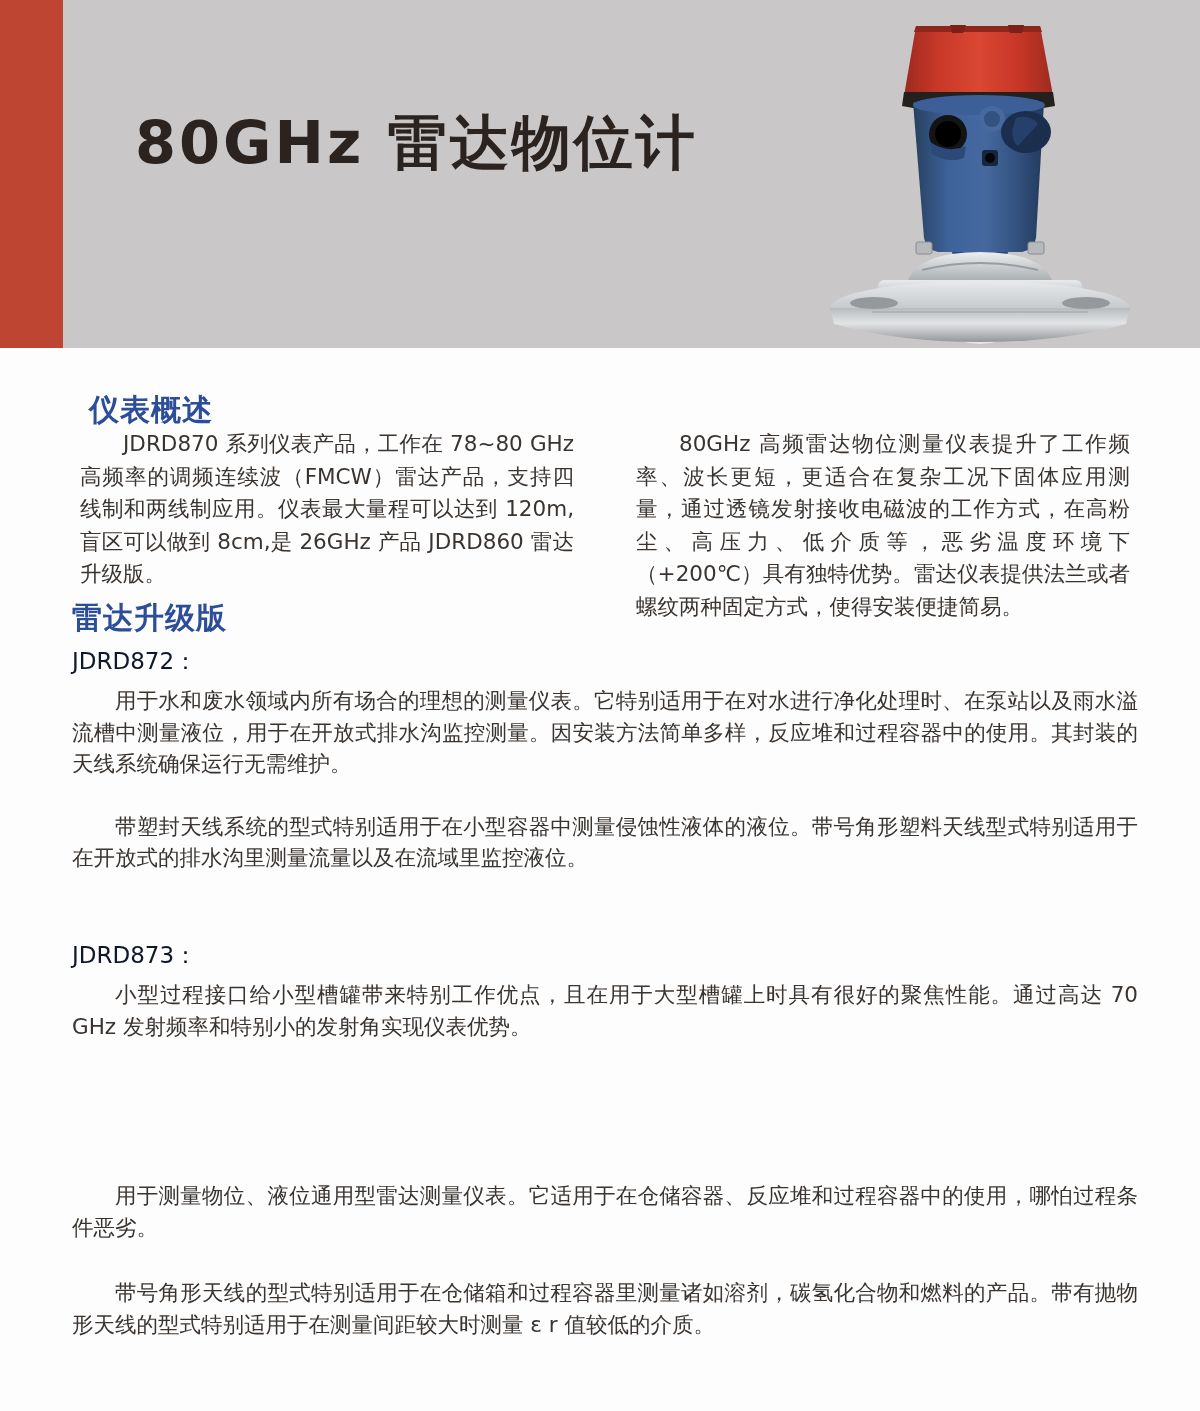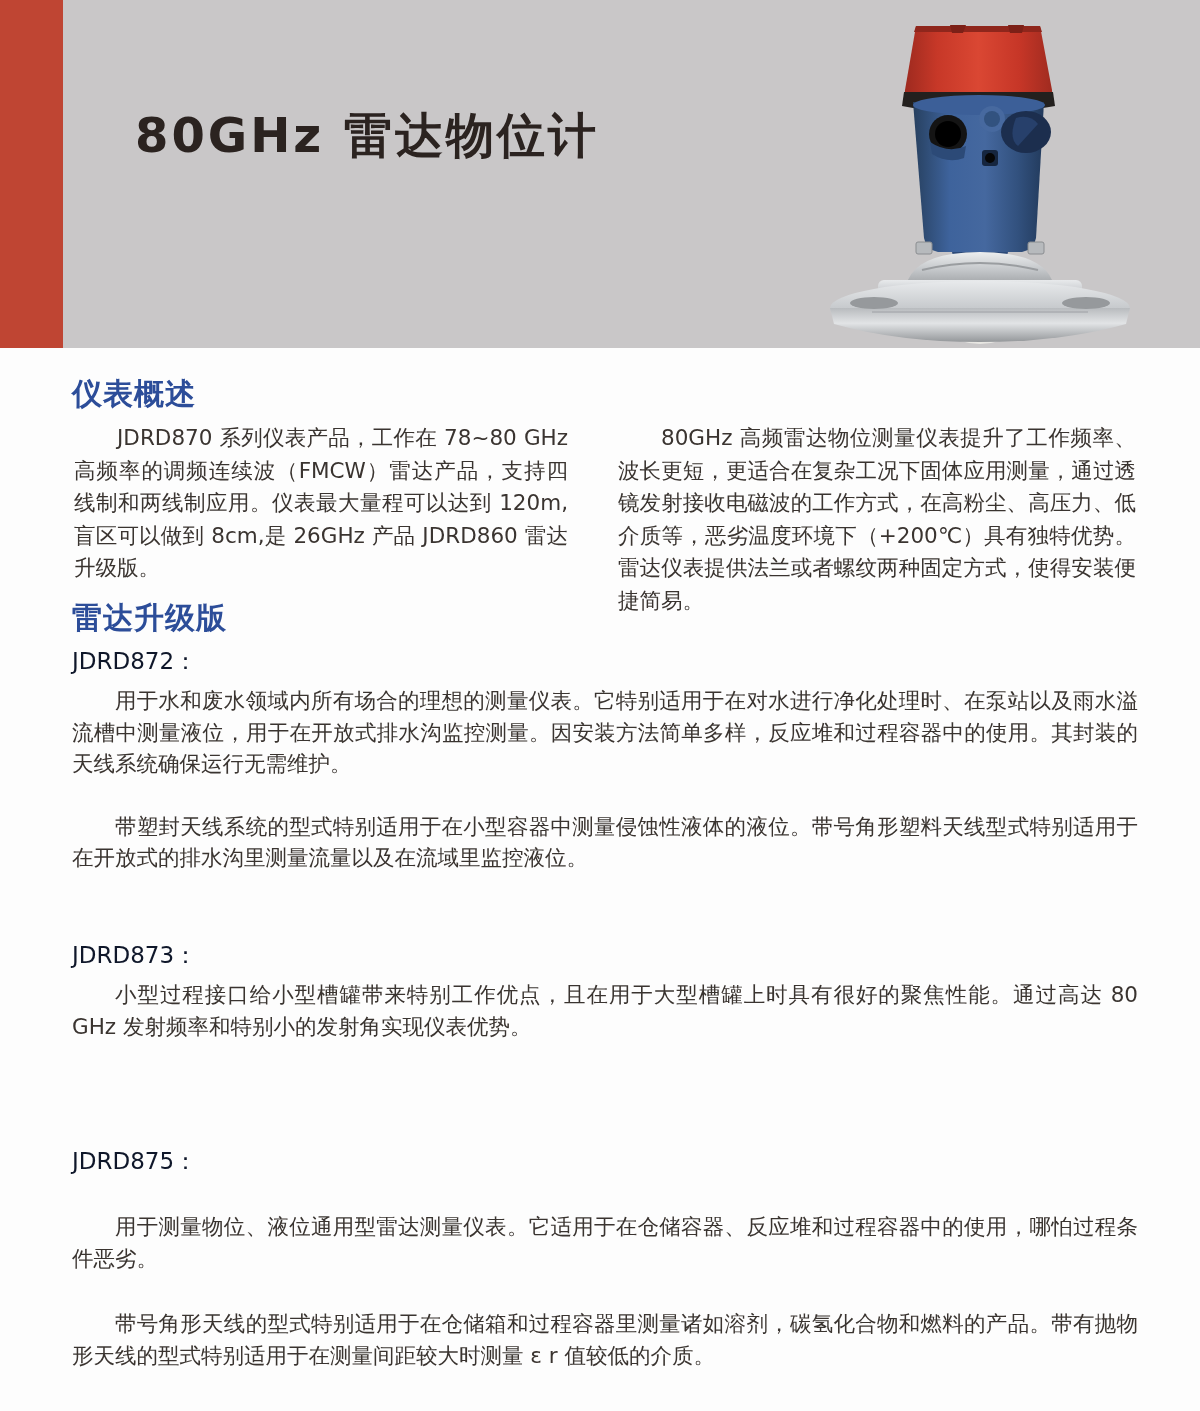--- a/index.html
+++ b/index.html
@@ -14,39 +14,39 @@
   .header-band{
     position:absolute;left:0;top:0;width:1200px;height:348px;
     background:#c9c7c8;
   }
   .accent-block{
     position:absolute;left:0;top:0;width:63px;height:348px;
     background:#bf4533;
   }
   .page-title{
     position:absolute;left:135px;top:104px;
-    font-size:48px;font-weight:bold;color:#2b2320;
+    font-size:59px;font-weight:bold;color:#2b2320;
     letter-spacing:3px;white-space:nowrap;
   }
   .device{position:absolute;left:812px;top:2px;width:336px;height:346px;}
   
   .section-heading{
     position:absolute;left:72px;
     font-size:30px;font-weight:bold;color:#2c4d99;
     letter-spacing:1px;margin:0;
   }
-  .h-overview{top:374px;}
+  .h-overview{top:390px;margin-left:17px;}
   .h-models{top:598px;}
   .two-col{
     position:absolute;left:72px;top:420px;width:1066px;
     display:flex;gap:46px;
   }
   .col{
     font-size:21.5px;line-height:32.5px;color:#3a3430;
-    text-align:justify;text-indent:2em;margin:2px;
+    text-align:justify;text-indent:2em;margin:8px;
   }
   .col-left{width:494px;}
   .col-right{flex:1;}
   .model-block{position:absolute;left:72px;width:1066px;}
   .mb-872{top:646px;}
   .mb-873{top:940px;}
   .mb-875{top:1146px;}
   .model-name{
     font-size:23px;color:#0f172a;margin:0 0 8px 0;font-weight:normal;
   }
@@ -157,22 +157,21 @@
   <h2 class="section-heading h-models">雷达升级版</h2>
 
   <div class="model-block mb-872">
     <p class="model-name">JDRD872：</p>
     <p class="body">用于水和废水领域内所有场合的理想的测量仪表。它特别适用于在对水进行净化处理时、在泵站以及雨水溢流槽中测量液位，用于在开放式排水沟监控测量。因安装方法简单多样，反应堆和过程容器中的使用。其封装的天线系统确保运行无需维护。</p>
     <p class="body">带塑封天线系统的型式特别适用于在小型容器中测量侵蚀性液体的液位。带号角形塑料天线型式特别适用于在开放式的排水沟里测量流量以及在流域里监控液位。</p>
   </div>
 
   <div class="model-block mb-873">
     <p class="model-name">JDRD873：</p>
-    <p class="body">小型过程接口给小型槽罐带来特别工作优点，且在用于大型槽罐上时具有很好的聚焦性能。通过高达 80 GHz 发射频率和特别小的发射角实现仪表优势。</p>
+    <p class="body">小型过程接口给小型槽罐带来特别工作优点，且在用于大型槽罐上时具有很好的聚焦性能。通过高达 70 GHz 发射频率和特别小的发射角实现仪表优势。</p>
   </div>
 
   <div class="model-block mb-875">
-    <p class="model-name">JDRD875：</p>
     <p class="body">用于测量物位、液位通用型雷达测量仪表。它适用于在仓储容器、反应堆和过程容器中的使用，哪怕过程条件恶劣。</p>
     <p class="body">带号角形天线的型式特别适用于在仓储箱和过程容器里测量诸如溶剂，碳氢化合物和燃料的产品。带有抛物形天线的型式特别适用于在测量间距较大时测量 ε r 值较低的介质。</p>
   </div>
 
 </div>
 
 </body></html>

